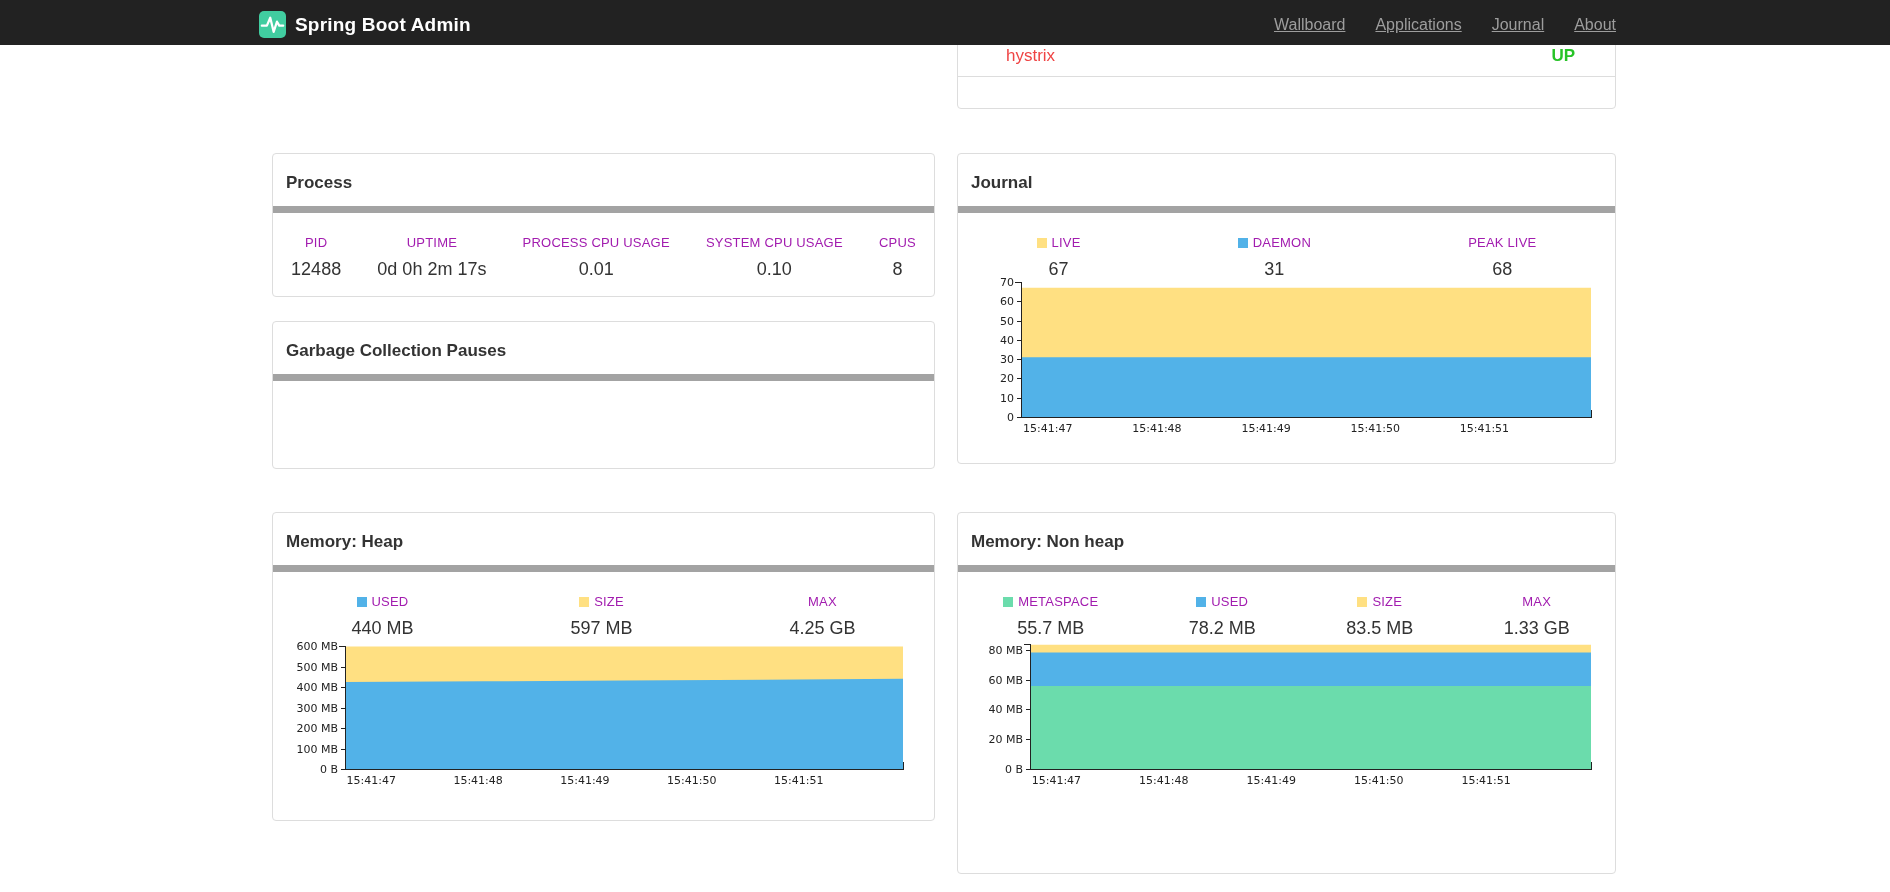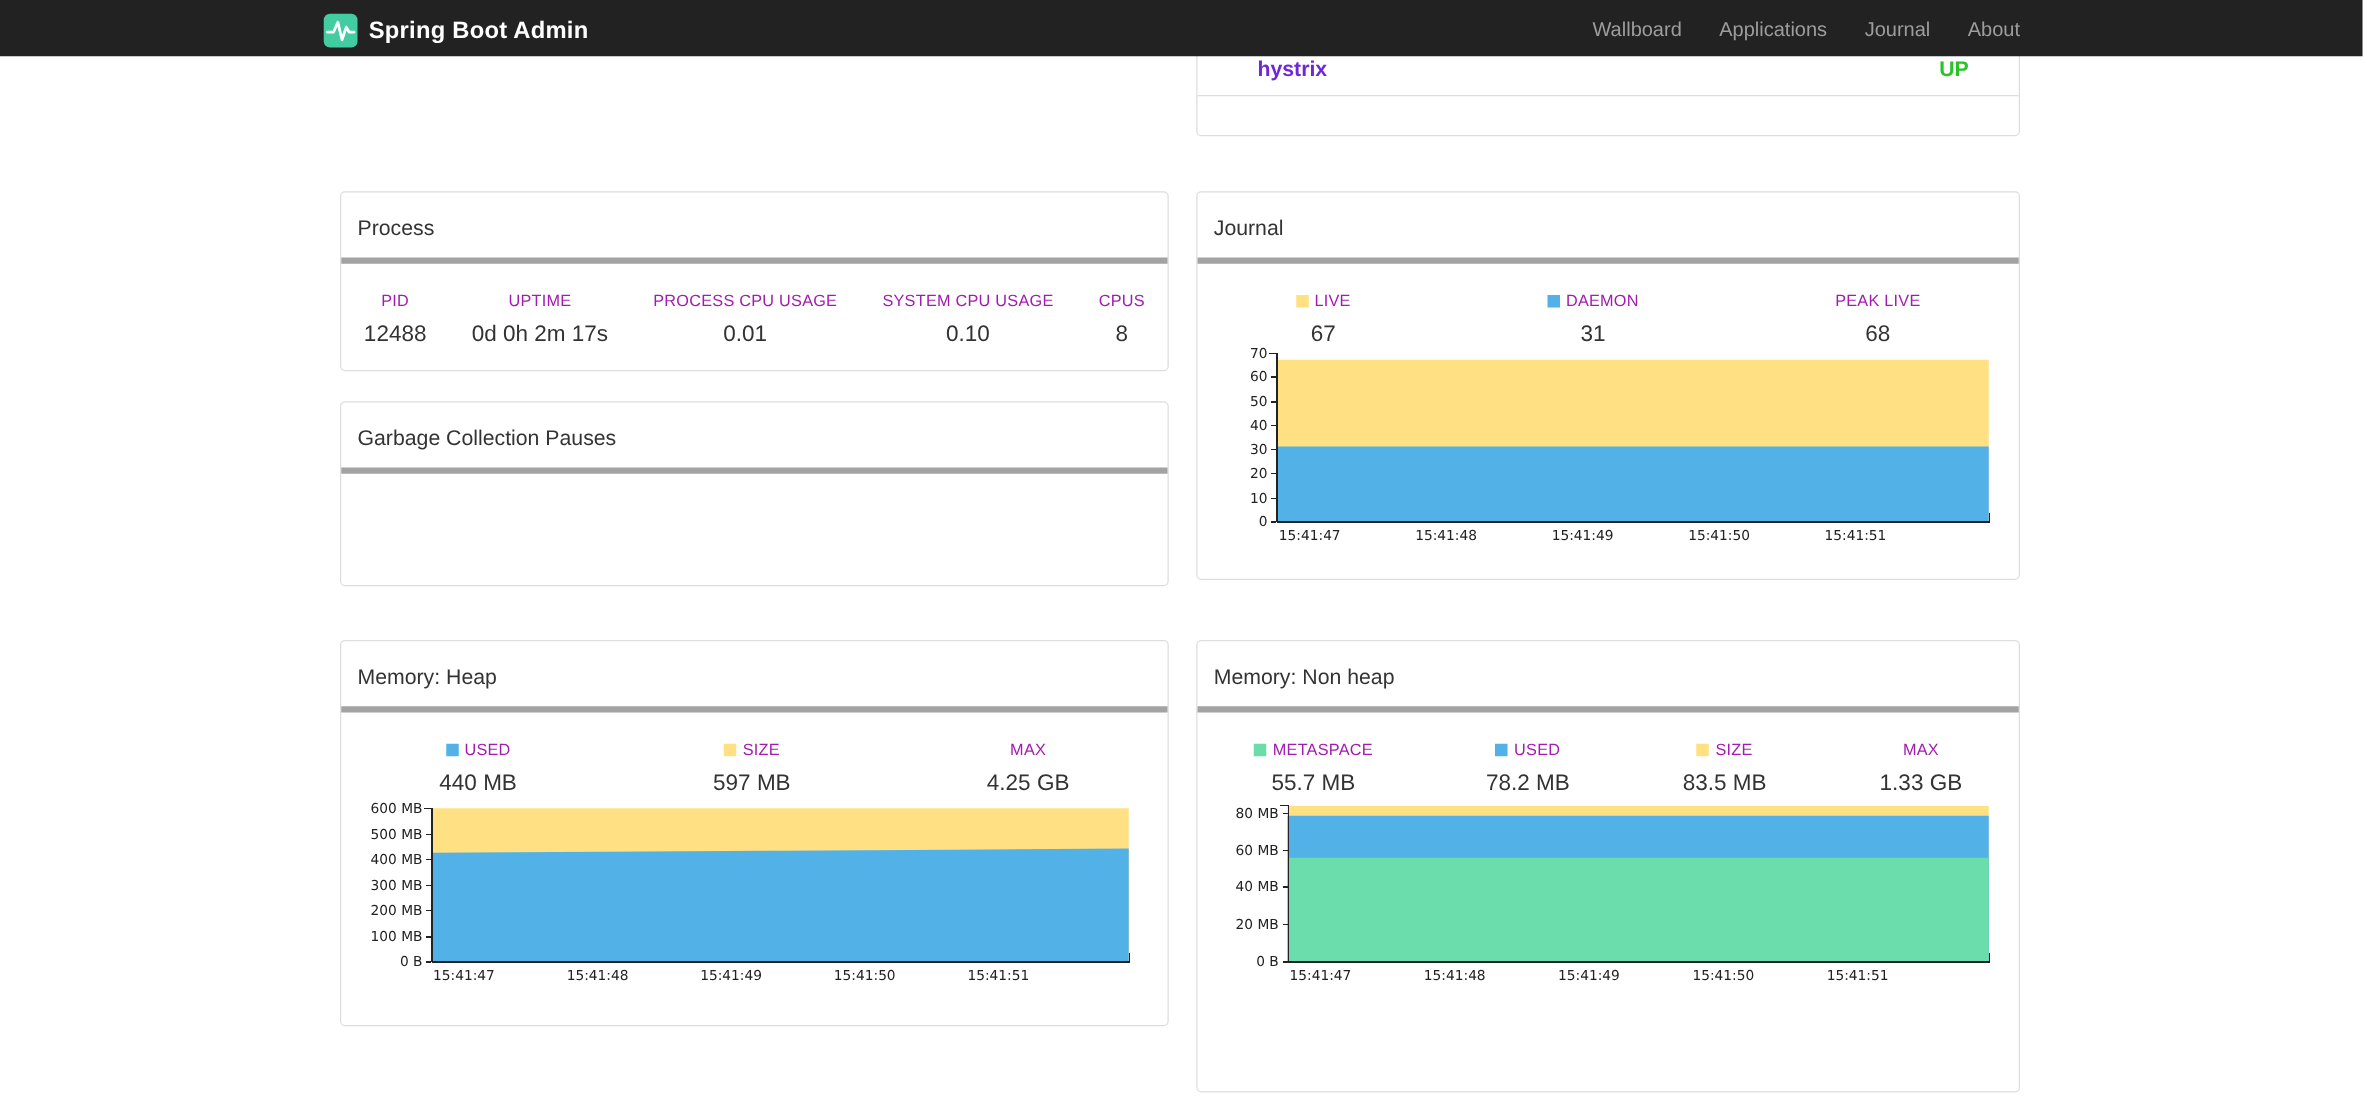--- a/index.html
+++ b/index.html
@@ -10,40 +10,40 @@
     font-family:"Liberation Sans", sans-serif;
   }
 
   
   .navbar { position:fixed; top:0; left:0; width:1890px; height:45px; background:#222; z-index:50; }
   .navbar-inner { width:1372px; height:49px; margin:0 auto; display:flex; align-items:center;justify-content:space-between; }
   .brand { display:flex; align-items:center; gap:9px; cursor:pointer; }
   .brand-logo { width:27px; height:27px; border-radius:5px; display:flex; align-items:center; justify-content:center; }
   .brand-text { color:#fff; font-size:19px; font-weight:bold; letter-spacing:0.2px; }
   .nav-links { margin-left:auto; display:flex; }
-  .nav-link { color:#9d9d9d; font-size:16px; line-height:45px; padding:0 15px; cursor:pointer; white-space:nowrap; }
+  .nav-link { color:#9d9d9d; font-size:16px; line-height:45px; padding:0 15px; cursor:pointer; white-space:nowrap;text-decoration:underline; }
 
   
   .container { position:relative; width:1346px; height:847px; margin:0 auto; }
   .card { position:absolute; background:#fff; border:1px solid #ddd; border-radius:4px; }
   #card-hystrix  { left:685px; top:20px;  width:659px; height:89px; }
   #card-process  { left:0;     top:153px; width:663px; height:144px; }
   #card-gc       { left:0;     top:321px; width:663px; height:148px; }
   #card-threads  { left:685px; top:153px; width:659px; height:311px; }
   #card-heap     { left:0;     top:512px; width:663px; height:309px; }
   #card-nonheap  { left:685px; top:512px; width:659px; height:362px; }
 
   .card-title { margin:0; padding:19px 14px 13px 13px; font-size:17px; line-height:20px;
-                font-weight:normal; color:#333; border-bottom:5px solid #a3a3a3; }
+                font-weight:bold; color:#333; border-bottom:7px solid #a3a3a3; }
 
   
   .hx-row { position:absolute; left:0; right:0; top:0; height:56px; border-bottom:1px solid #ddd;
             display:flex; justify-content:space-between; align-items:flex-end;
             padding:0 40px 10px 48px; cursor:pointer; }
-  .hx-name { font-size:17px; font-weight:bold; color:#6d28d9; }
+  .hx-name { font-size:17px; font-weight:normal; color:#ef4444; }
   .hx-status { font-size:17px; font-weight:bold; }
 
   
   .stats { display:flex; justify-content:space-around; padding-top:22px; text-align:center; }
   .stat-label { font-size:13px; color:#a21caf; letter-spacing:0.2px; white-space:nowrap; }
   .stat-value { font-size:18px; color:#333; margin-top:9px; white-space:nowrap; }
   .legend-row { display:flex; align-items:center; justify-content:center; gap:5px; }
   .swatch { width:10px; height:10px; display:inline-block; flex:none; }
 
   

